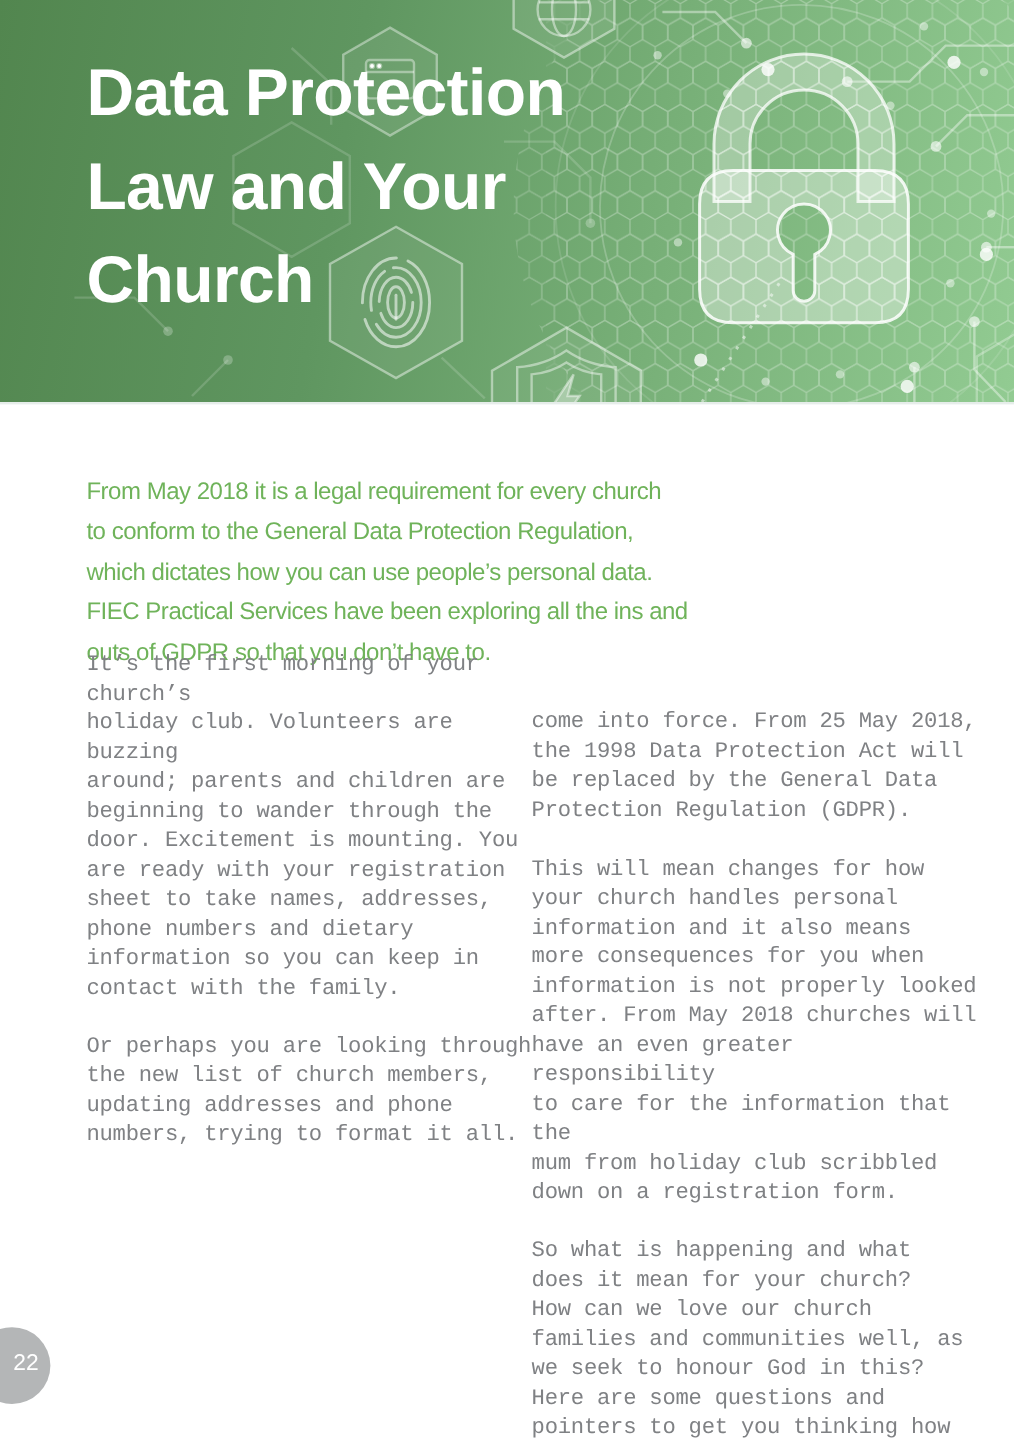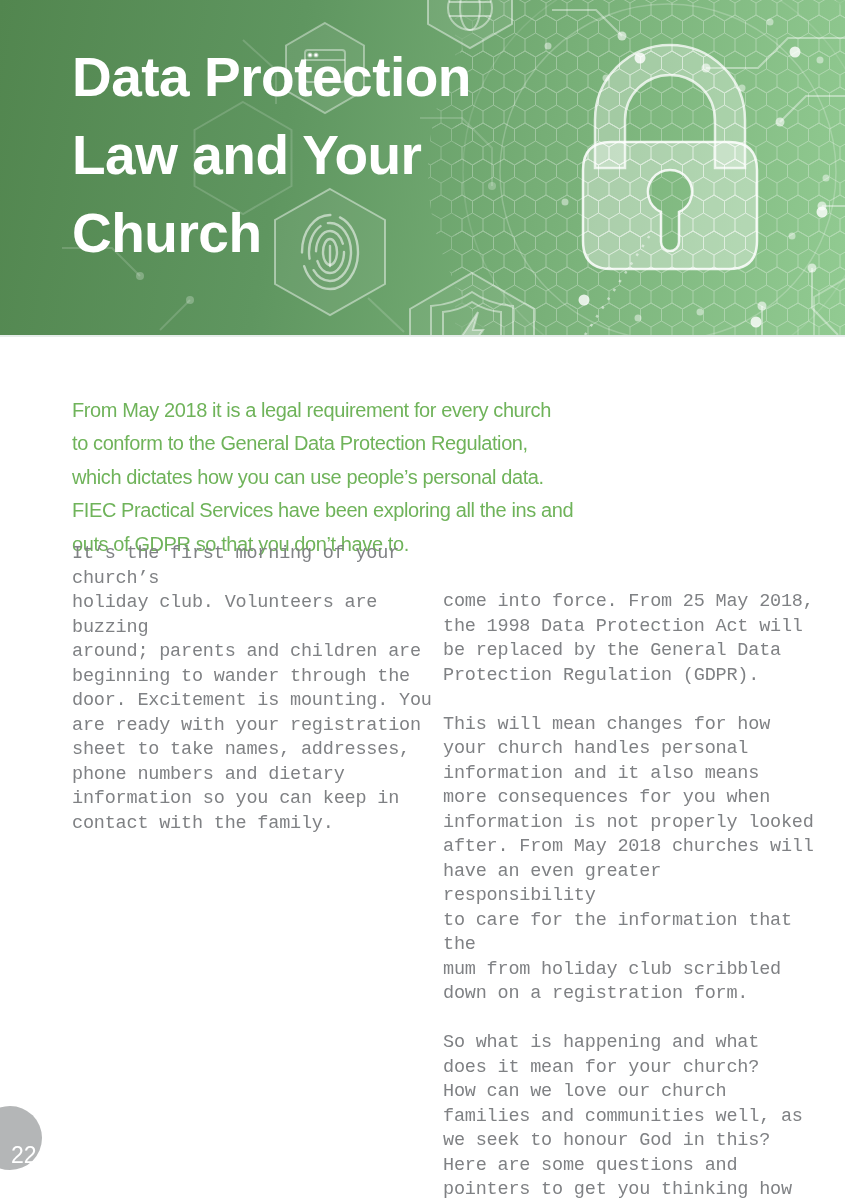--- a/index.html
+++ b/index.html
@@ -58,22 +58,22 @@
 
   
   .page-badge{
     position:absolute;
     left:-22px;top:1106px;
     width:64px;height:64px;
     border-radius:50%;
     background:#b4b6b7;
   }
   .page-badge span{
-    position:absolute;left:33px;top:38px;
-    color:#ffffff;font-size:23px;line-height:22px;
+    position:absolute;left:33px;top:20px;
+    color:#ffffff;font-size:19px;line-height:22px;
   }
 </style>
 </head>
 <body>
 
 <div class="page">
 
   <header class="banner">
     <svg class="banner-art" width="845" height="335" viewBox="0 0 845 335" aria-hidden="true">
       <defs>
@@ -208,20 +208,24 @@
       <p class="body-p">It’s the first morning of your church’s
 holiday club. Volunteers are buzzing
 around; parents and children are
 beginning to wander through the
 door. Excitement is mounting. You
 are ready with your registration
 sheet to take names, addresses,
 phone numbers and dietary
 information so you can keep in
 contact with the family.</p>
+      <p class="body-p">Or perhaps you are looking through
+the new list of church members,
+updating addresses and phone
+numbers, trying to format it all.</p>
     </div>
     <div class="col right">
       <p class="body-p">come into force. From 25 May 2018,
 the 1998 Data Protection Act will
 be replaced by the General Data
 Protection Regulation (GDPR).</p>
       <p class="body-p">This will mean changes for how
 your church handles personal
 information and it also means
 more consequences for you when

